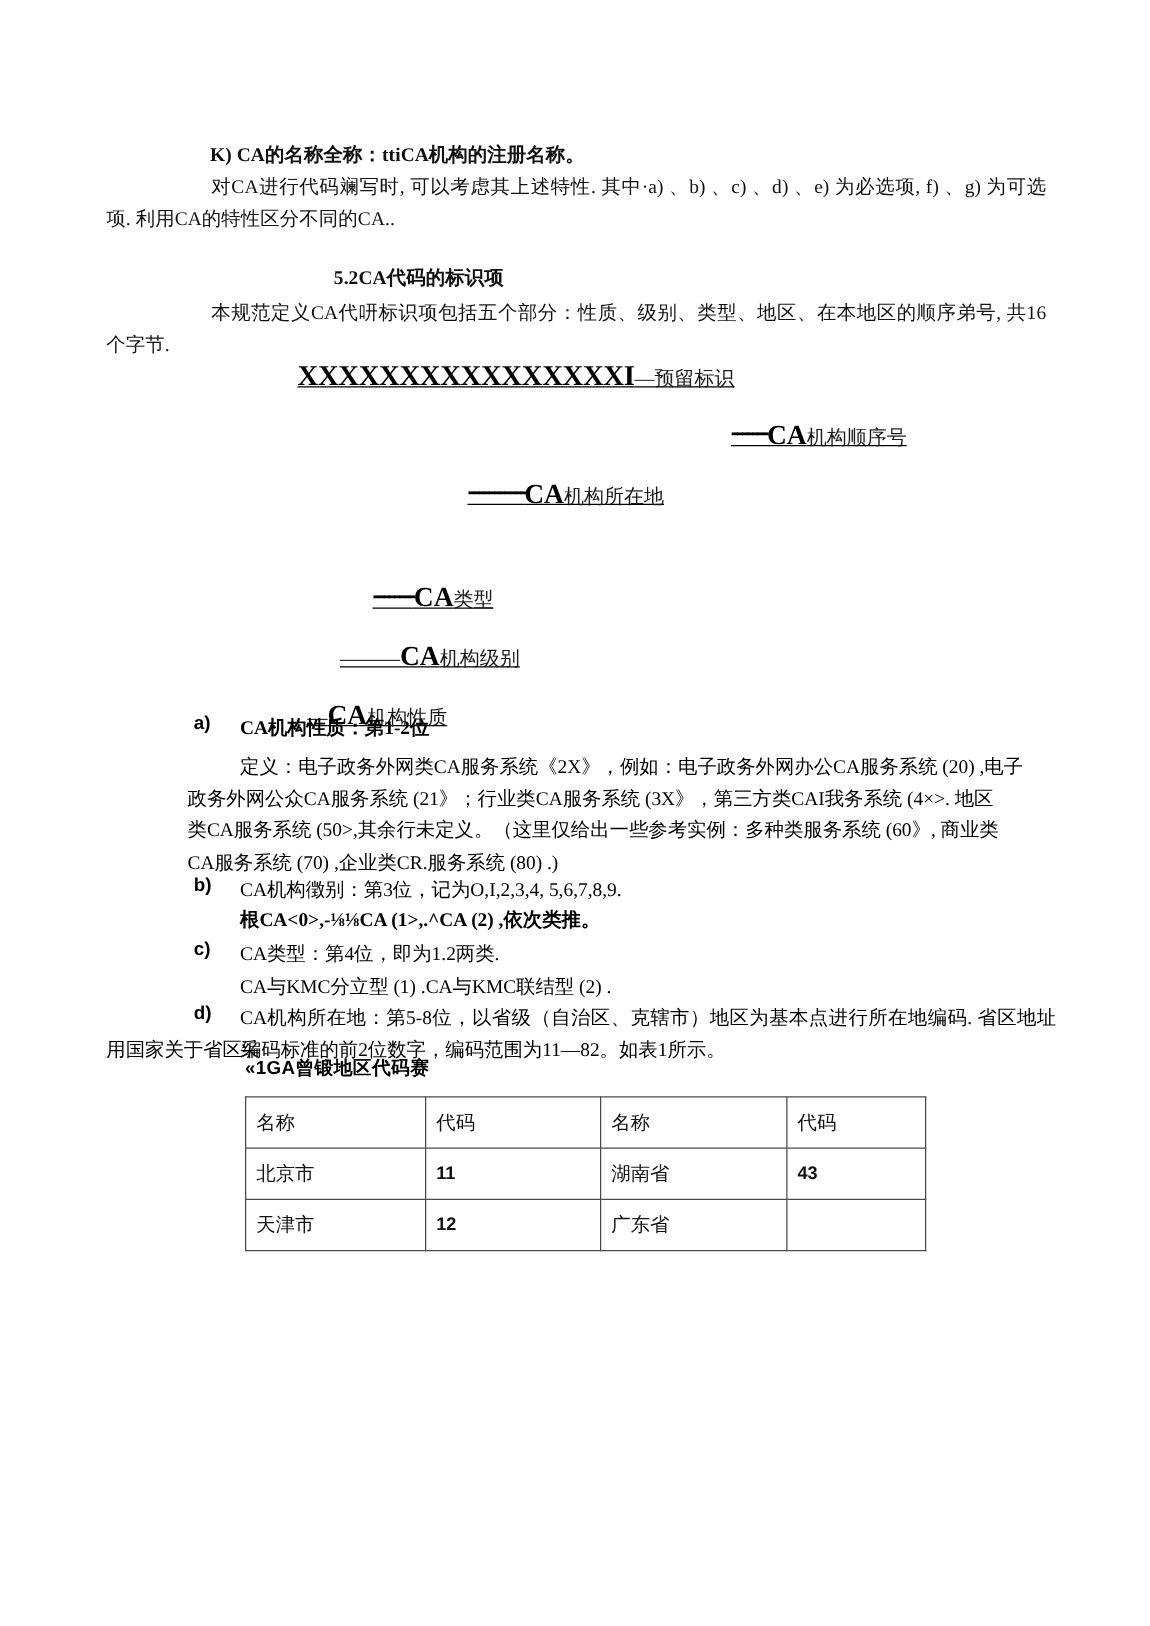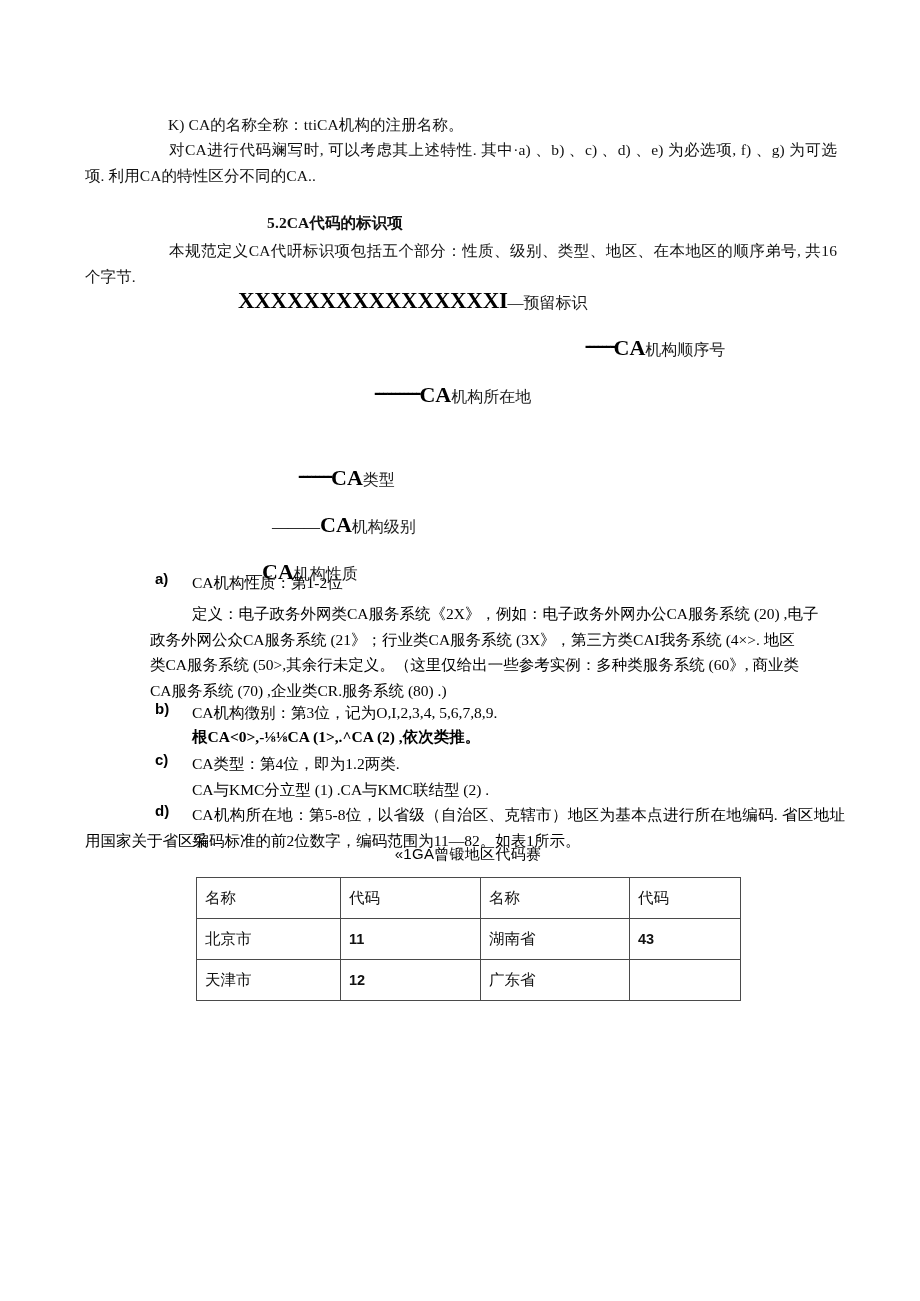--- a/index.html
+++ b/index.html
@@ -18,21 +18,21 @@
   }
 
   
   .blk {
     position: absolute;
     font-size: 15.5px;
     line-height: 25.5px;
     color: #111;
     letter-spacing: 0.1px;
   }
-  .b { font-weight: normal; }
+  .b { font-weight: bold; }
 
   
   #sec-k      { left: 168px; top: 112px;  width: 660px; }
   #sec-para1  { left: 85px;  top: 137px;  width: 752px; text-indent: 84px; text-align: justify; }
 
   
   #heading-52 {
     left: 85px; top: 210px; width: 500px;
     font-size: 15.5px; font-weight: bold; text-align: center;
   }
@@ -40,20 +40,21 @@
   
   #sec-para2  { left: 85px;  top: 238px; width: 752px; text-indent: 84px; text-align: justify; }
 
   
   .diagram { position: absolute; left: 0; top: 288px; width: 920px; }
   .dia-row {
     position: relative;
     height: 47px;
     font-size: 17px;
     white-space: nowrap;
+    text-decoration: underline;
   }
   .dia-row .lead {
     font-family: "Liberation Serif", "DejaVu Serif", serif;
     font-weight: bold;
     font-size: 23px;
     letter-spacing: -0.3px;
   }
   .dia-row .dash {
     font-family: "Liberation Sans", "DejaVu Sans", sans-serif;
     font-weight: bold;
@@ -114,23 +115,22 @@
   }
   #a-cont { top: 601px; }
   #b-cont { top: 724px; font-weight: bold; }
   #d-cont { top: 828px; }
 
   
   #table-caption {
     position: absolute;
     left: 196px; top: 845px;
     width: 544px;
-    text-align: center;
     font-size: 15px;
-    font-weight: normal;
+    font-weight: bold;
     font-family: "Liberation Sans", "DejaVu Sans", sans-serif;
     letter-spacing: 0.3px;
   }
   #region-table {
     position: absolute;
     left: 196px;
     top: 877px;
     width: 544px;
     border-collapse: collapse;
     table-layout: fixed;

